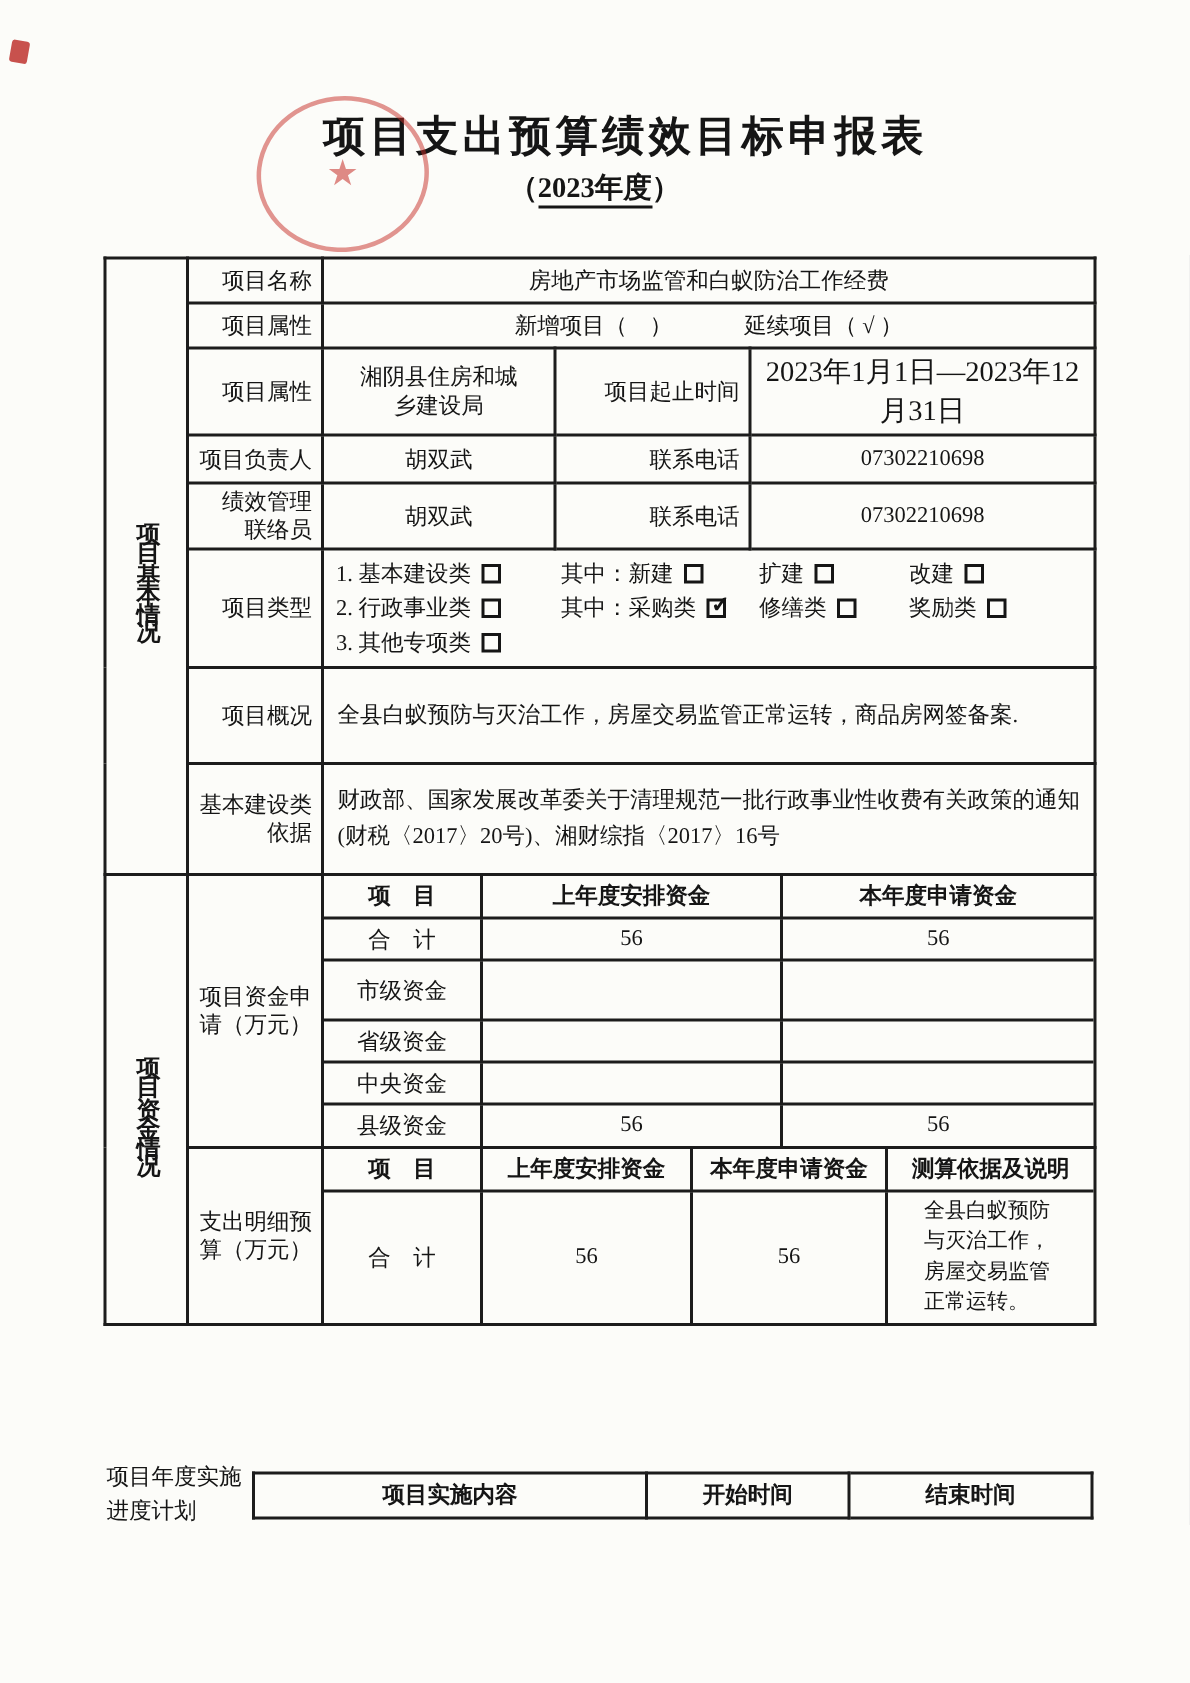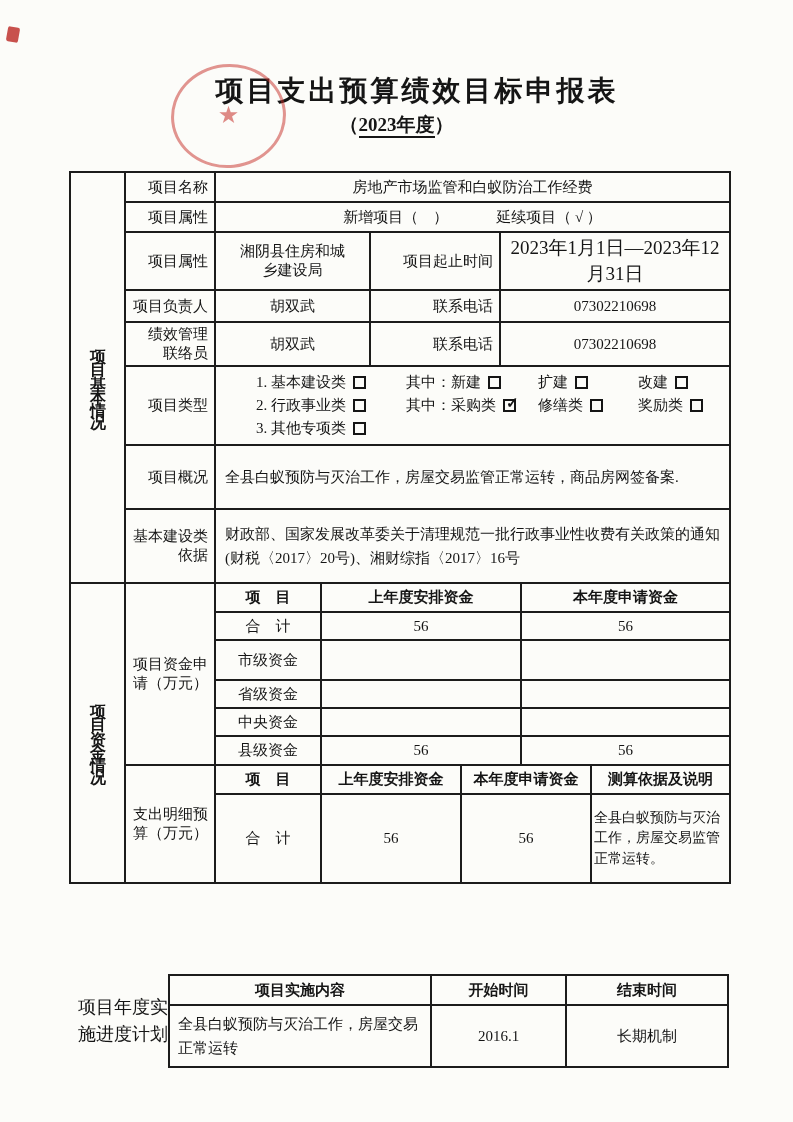--- a/index.html
+++ b/index.html
@@ -36,33 +36,33 @@
   .inner tr:last-child > td { border-bottom:none; }
   .inner td:first-child { border-left:none; }
   .inner td:last-child { border-right:none; }
   .hd { font-weight:bold; }
 
   .gap40 { margin-left:48px; }
 
   .type-cell { padding:4px 8px !important; }
   .tline { display:flex; align-items:center; height:23px; font-size:15px; }
   .tseg { display:flex; align-items:center; }
-  .tc1 { width:150px;margin-left:32px; } .tc2 { width:132px; } .tc3 { width:100px; }
+  .tc1 { width:150px; } .tc2 { width:132px; } .tc3 { width:100px; }
   .cb { display:inline-block; width:13px; height:13px; border:2px solid #151515; margin-left:7px; position:relative; }
   .cb i { position:absolute; left:1px; top:-7px; font-style:normal; font-size:15px; font-weight:bold; }
 
   .prose { text-align:left; line-height:1.6; padding:4px 9px !important; }
-  .basis-cell { font-size:14px !important; text-align:left !important; line-height:1.45; padding:3px 2px !important; }
+  .basis-cell { font-size:14px !important; text-align:left !important; line-height:1.45; padding:3px 24px !important; }
 
   .safe { position:absolute; left:69px; top:866px; width:660px; display:flex; }
   .safe-label { width:146px; padding:8px 12px 0 2px; font-size:15px; line-height:1.55; }
   .safe-box { width:514px; border:2px solid #1c1c1c; padding:8px 13px; font-size:15px; line-height:1.72; text-align:justify; }
 
   .sched { position:absolute; left:69px; top:974px; width:660px; display:flex; align-items:center; }
-  .sched-label { width:99px; font-size:18px; line-height:1.5; padding-left:2px;text-align:right; }
+  .sched-label { width:99px; font-size:15px; line-height:1.5; padding-left:2px; }
   .sched-table { width:561px; }
   .sched-table td { border:2px solid #1c1c1c; font-size:15px; padding:2px 8px; vertical-align:middle; }
 </style>
 </head>
 <body>
 
 <div class="page">
 
   <div class="corner-mark"></div>
 
@@ -277,22 +277,17 @@
           <col style="width:262px">
           <col style="width:135px">
           <col>
         </colgroup>
       <tbody>
         <tr style="height:30px">
           <td class="ctr hd">项目实施内容</td>
           <td class="ctr hd">开始时间</td>
           <td class="ctr hd">结束时间</td>
         </tr>
-        <tr style="height:62px">
-          <td class="left" style="line-height:1.6">全县白蚁预防与灭治工作，房屋交易正常运转</td>
-          <td class="ctr">2016.1</td>
-          <td class="ctr">长期机制</td>
-        </tr>
       </tbody>
     </table>
   </div>
 
 </div>
 
 </body></html>

